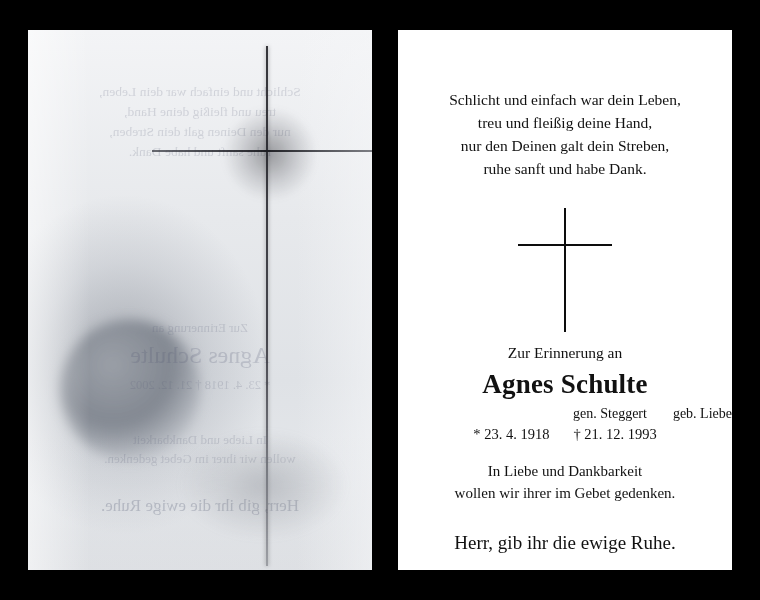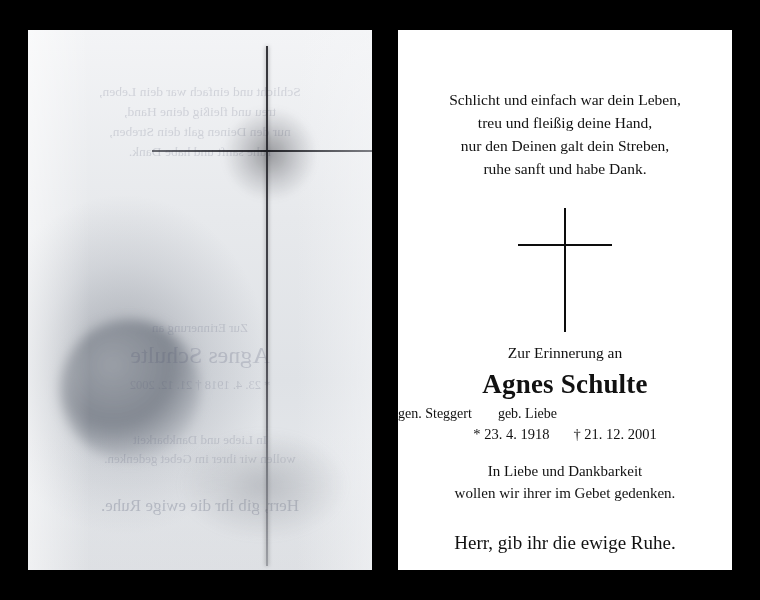--- a/index.html
+++ b/index.html
@@ -195,21 +195,21 @@
     margin-top: 6px;
   }
   .name {
     font-size: 27px;
     font-weight: bold;
     margin-top: 7px;
     letter-spacing: 0.2px;
   }
   .alias-row {
     display: flex;
-    justify-content: flex-start;
+    justify-content: flex-end;
     gap: 26px;
     font-size: 14px;
     margin-top: 6px;
   }
   .dates-row {
     display: flex;
     justify-content: center;
     gap: 24px;
     font-size: 14.5px;
     margin-top: 4px;
@@ -274,21 +274,21 @@
     <div class="memory-line">Zur Erinnerung an</div>
     <div class="name">Agnes Schulte</div>
 
     <div class="alias-row">
       <span>gen. Steggert</span>
       <span>geb. Liebe</span>
     </div>
 
     <div class="dates-row">
       <span>* 23. 4. 1918</span>
-      <span>† 21. 12. 2001</span>
+      <span>† 21. 12. 1993</span>
     </div>
 
     <div class="prayer">
       <div>In Liebe und Dankbarkeit</div>
       <div>wollen wir ihrer im Gebet gedenken.</div>
     </div>
 
     <div class="final">Herr, gib ihr die ewige Ruhe.</div>
   </div>
 

